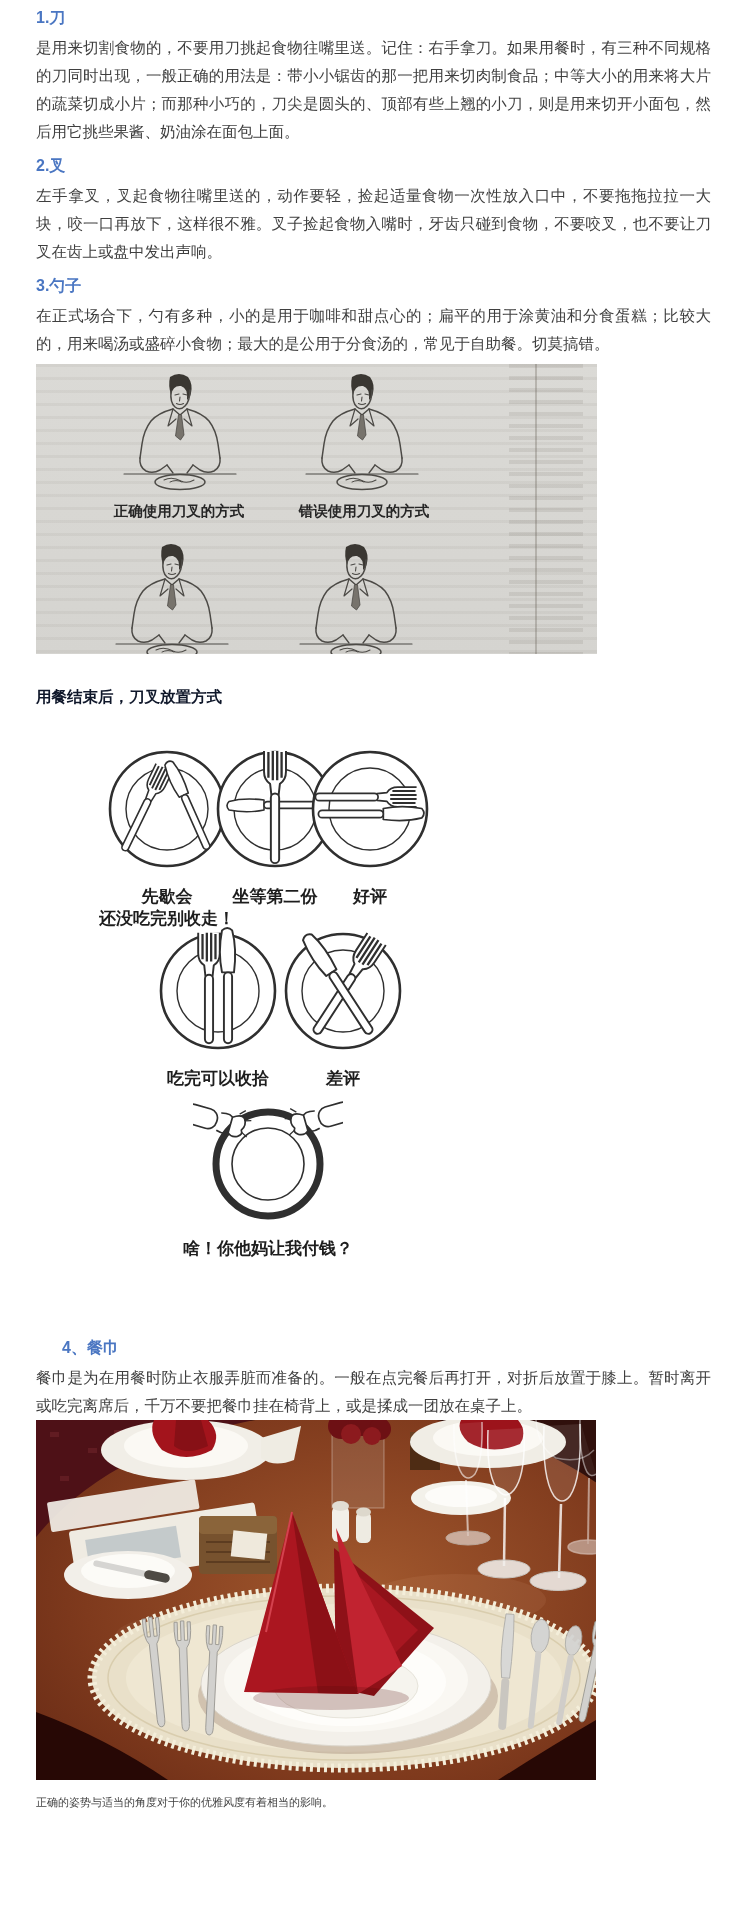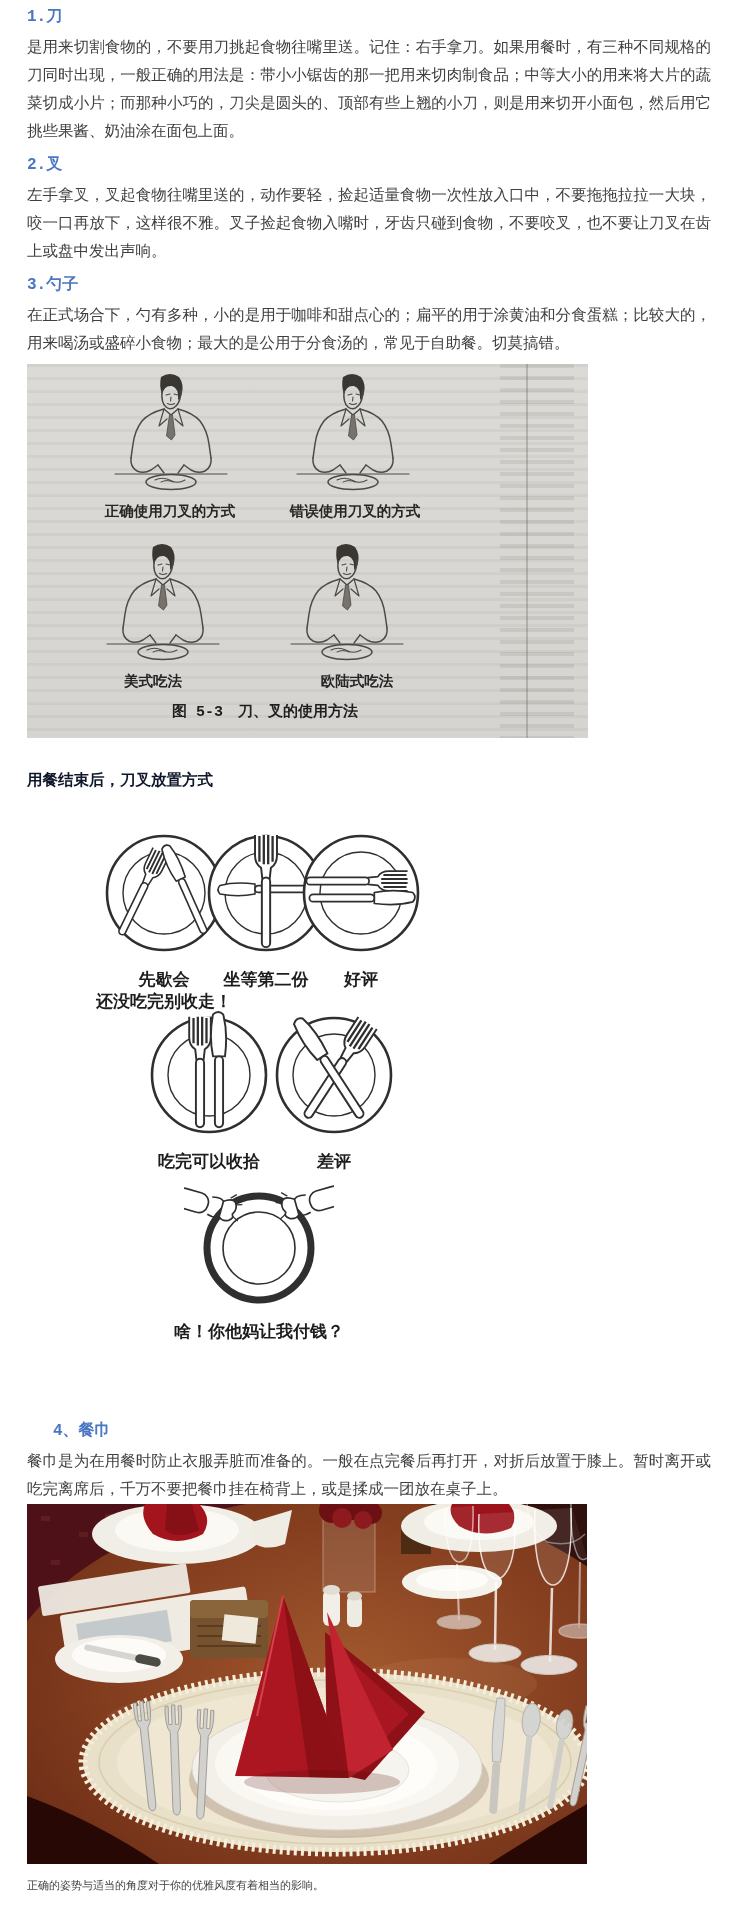--- a/index.html
+++ b/index.html
@@ -1,27 +1,27 @@
 <!DOCTYPE html>
 <html><head>
 <meta charset="utf-8">
 <style>
   html,body{margin:0;padding:0;background:#ffffff;}
   body{width:734px;font-family:"Liberation Sans","DejaVu Sans",sans-serif;color:#3f3f3f;
        -webkit-font-smoothing:antialiased;}
-  .page{padding:8px 23px 16px 27px;font-family:Liberation Mono, monospace;}
+  .page{padding:8px 23px 16px 36px;}
   .sec-h{margin:10px 0 7px 0;font-size:16px;line-height:19px;font-weight:bold;color:#4a76c2;}
   .sec-h.first{margin-top:0;}
   .sec-h.gap{margin-top:32px;margin-left:26px;}
   .body-p{margin:0;font-size:15.5px;line-height:28px;color:#3f3f3f;text-align:justify;
           word-break:break-all;}
   .interlude{margin:28px 0 0 0;font-size:15.5px;line-height:30px;font-weight:bold;color:#0f172a;}
 
   
-  .book-scan{position:relative;margin-top:6px;width:561px;height:374px;
+  .book-scan{position:relative;margin-top:6px;width:561px;height:290px;
              background:linear-gradient(to bottom,#dbdad6,#d5d4d0);overflow:hidden;}
   .book-scan::before{content:"";position:absolute;inset:0;
              background:repeating-linear-gradient(to bottom,rgba(105,98,88,0.07) 0 3px,rgba(0,0,0,0) 3px 13px);}
   .book-scan::after{content:"";position:absolute;top:0;right:14px;bottom:0;width:74px;
              background:repeating-linear-gradient(to bottom,rgba(95,88,78,0.12) 0 4px,rgba(0,0,0,0) 4px 12px);}
   .book-scan svg{position:relative;z-index:2;display:block;}
 
   
   .plate-fig{position:relative;margin-top:14px;width:561px;height:580px;background:#fff;}
   .plate-item{position:absolute;width:190px;text-align:center;}
@@ -106,21 +106,21 @@
       <text x="126" y="322" text-anchor="middle" font-size="14.5" font-weight="bold" fill="#262626">美式吃法</text>
       <text x="330" y="322" text-anchor="middle" font-size="14.5" font-weight="bold" fill="#262626">欧陆式吃法</text>
       <text x="238" y="352" text-anchor="middle" font-size="15" font-weight="bold" fill="#1f1f1f">图 5-3　刀、叉的使用方法</text>
     </svg>
   </div>
 
   <p class="interlude">用餐结束后，刀叉放置方式</p>
 
   <div class="plate-fig">
 
-    <div class="plate-item" style="left:42px;top:8px;">
+    <div class="plate-item" style="left:36px;top:8px;">
       <svg width="150" height="150" viewBox="0 0 150 150">
         <circle cx="75" cy="75" r="57" fill="#fff" stroke="#2f2f2f" stroke-width="2.6"></circle>
         <circle cx="75" cy="75" r="41" fill="none" stroke="#2f2f2f" stroke-width="1.4"></circle>
         <use href="#g-fork" transform="translate(52,75) rotate(26)"></use>
         <use href="#g-knife" transform="translate(97,73) rotate(-24)"></use>
       </svg>
       <div class="plate-cap">先歇会
 还没吃完别收走！</div>
     </div>
 

